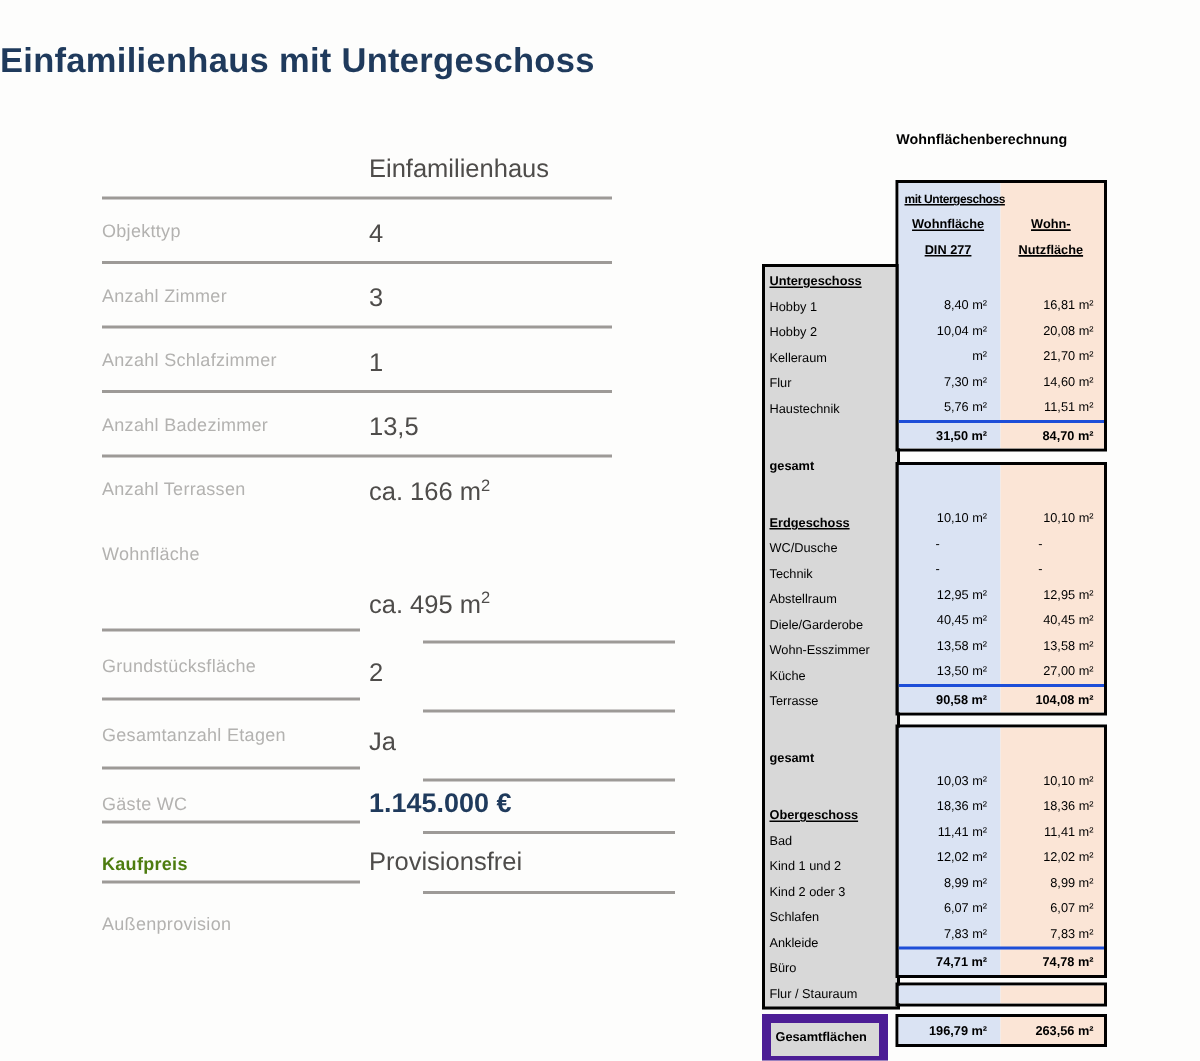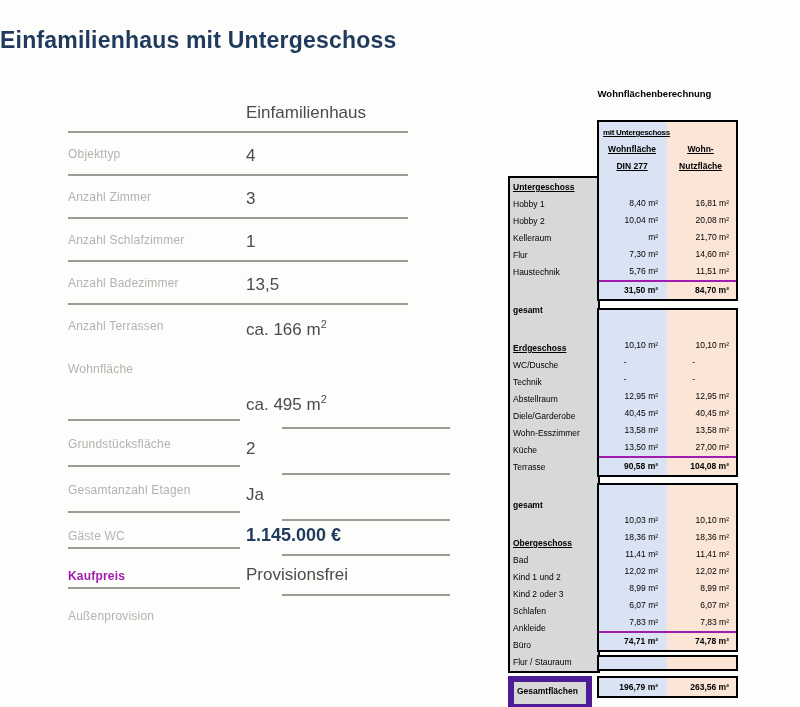--- a/index.html
+++ b/index.html
@@ -16,21 +16,21 @@
   #g2 { left:68px; top:388px; width:382px; }
   #g3 { left:68px; top:520px; width:382px; }
   .frow { position:relative; }
   #g1 .frow { height:43px; }
   #g2 .frow { height:46px; }
   #g3 .frow { height:40px; }
   .flbl { position:absolute; left:0; top:5px; font-size:12px; color:#b3b2b0;
           white-space:nowrap; letter-spacing:.2px;margin-top:44px; }
   .fval { position:absolute; left:178px; top:5px; font-size:17px; color:#4e4c4a; white-space:nowrap; }
   .fval sup { font-size:11px; }
-  .flbl.bold-label { color:#a21caf; font-weight:700; }
+  .flbl.bold-label { color:#4d7c0f; font-weight:700; }
   .fval.bold-value { color:var(--navy,#1f3a5c); font-weight:700; font-size:18px; }
   .line { position:absolute; height:2px; background:#9d9a97; }
   .line-full { left:0; width:340px; top:33px; }
   .line-lbl  { left:0; width:172px; top:31px; }
   .line-val  { left:214px; width:168px; top:39px; }
   #g3 .line-lbl { top:27px; }
   #g3 .line-val { top:34px; }
 
   
   .wfb { position:absolute; left:508px; top:88px; width:242px; height:619px;
@@ -59,21 +59,21 @@
   .vh-cols { height:17px; line-height:15px; display:flex; }
   .vh-cols .c1 { width:68px; text-align:center; }
   .vh-cols .c2 { width:73px; text-align:center;text-decoration:underline; }
   .hu { text-decoration:underline; }
   .vspacer { height:10px; }
   .vrow { display:flex; height:17px; }
   .vcell { line-height:17px; text-align:right; padding-right:7px; white-space:nowrap; }
   .vcell.c1 { width:68px; }
   .vcell.c2 { width:73px; }
   .vcell.dash { text-align:center; padding-right:14px; }
-  .vrow.gesamt { height:19px; border-top:2px solid #a21caf; font-weight:700; }
+  .vrow.gesamt { height:19px; border-top:2px solid #1d4ed8; font-weight:700; }
   .vrow.gesamt .vcell { line-height:16px; }
 
   .empty-box { position:absolute; left:89px; top:567px; width:141px; height:16px;
                border:2px solid #000; overflow:hidden; }
   .gt-label-box { position:absolute; left:0; top:588px; width:84px; height:34px;
                   background:var(--graycol,#d8d8d8); border:6px solid #4c1d95;
                   font-weight:700; line-height:18px; padding-left:3px; white-space:nowrap; }
   .gt-value-box { position:absolute; left:89px; top:588px; width:141px; height:22px;
                   border:2px solid #000; overflow:hidden; }
   .gt-value-box .vrow { height:32px; font-weight:700; }

